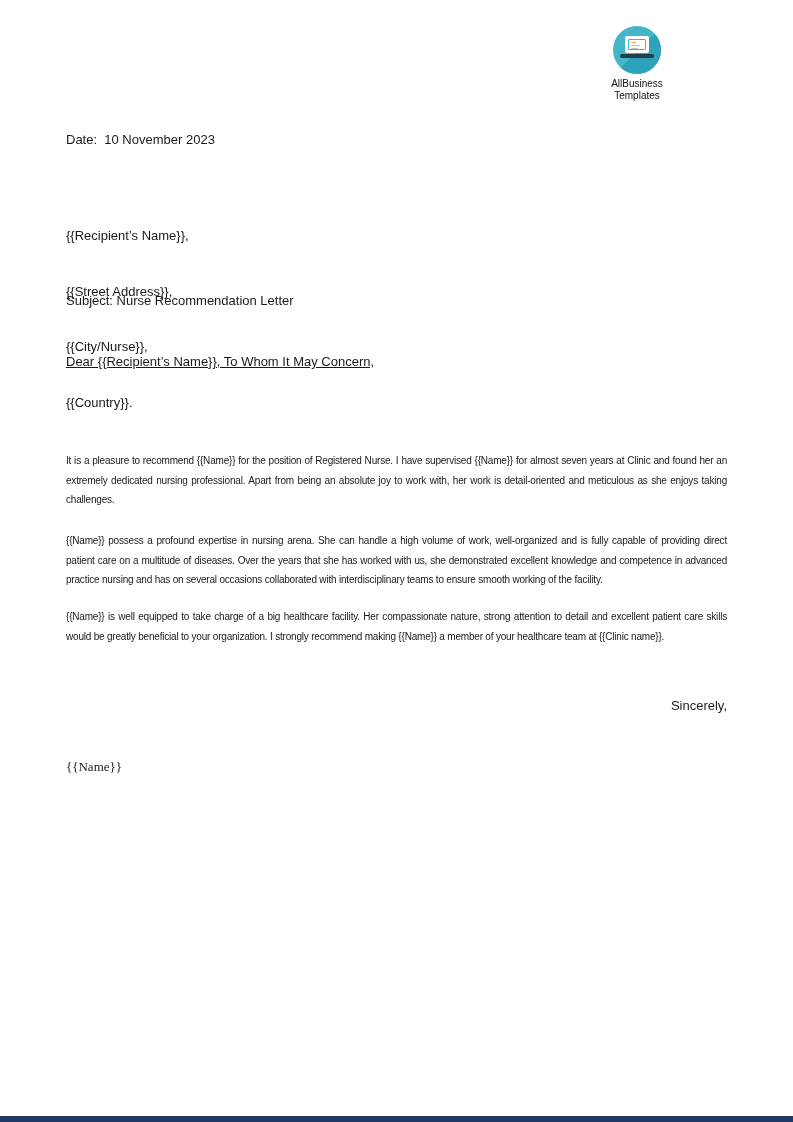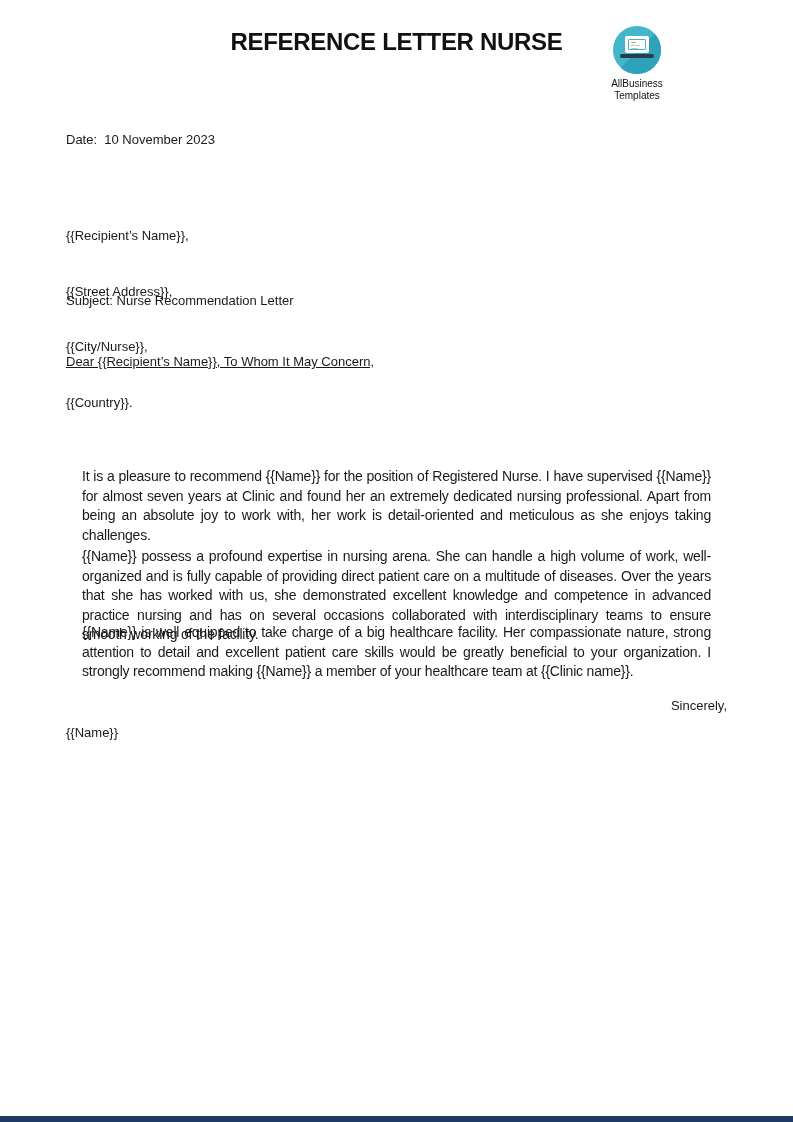--- a/index.html
+++ b/index.html
@@ -102,50 +102,49 @@
     width: 661px;
     font-size: 13px;
     line-height: 18.5px;
     white-space: pre-wrap;
   }
   .date-line      { top: 131px; }
   .address-block  { top: 190px; }
   .subject-line   { top: 292px; }
   .salutation     { top: 353px; text-decoration: underline; }
   .body-paras p {
-    margin: 16px;
-    font-size: 14px;
+    margin: 0;
+    font-size: 10px;
     line-height: 19.5px;
     letter-spacing: -0.2px;
     text-align: justify;
     text-justify: inter-word;
     white-space: normal;
   }
   .para-1 { top: 414px; }
   .para-2 { top: 494px; }
   .para-3 { top: 570px; }
   .para-4 { top: 638px; }
   .closing   { top: 697px; text-align: right; }
-  .signature { top: 724px; }
+  .signature { top: 758px; font-family: Liberation Serif, serif; }
   
   .footer-bar {
     position: absolute;
     left: 0;
     right: 0;
     bottom: 0;
     height: 6px;
     background: var(--footer-bar, #203864);
   }
 </style>
 </head>
 <body>
 
 <div class="page">
 
-  <h1 class="title">REFERENCE LETTER NURSE</h1>
 
   <div class="logo">
     <div class="logo-circle">
       <div class="logo-shadow"></div>
       <div class="laptop">
         <div class="laptop-screen">
           <div class="screen-inner">
             <span class="doc-line accent"></span>
             <span class="doc-line mid"></span>
             <span class="doc-line long"></span>

